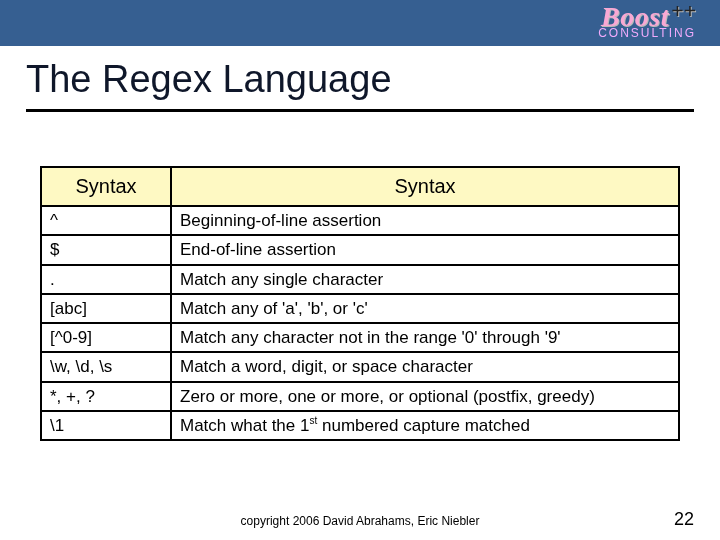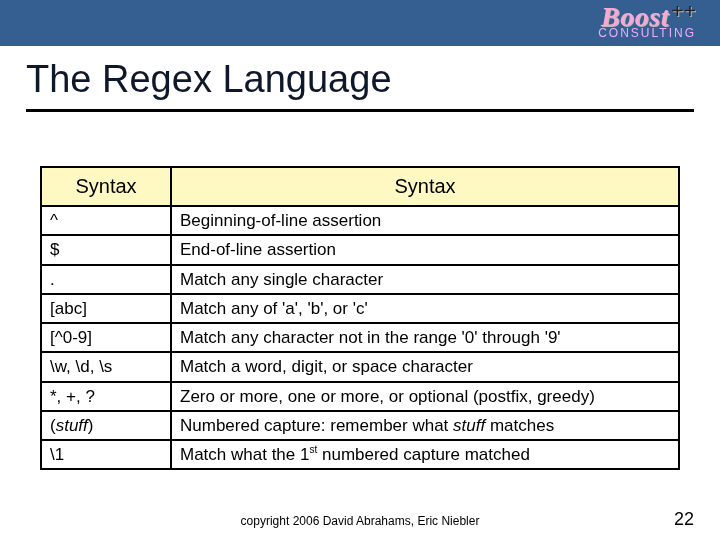--- a/index.html
+++ b/index.html
@@ -179,24 +179,20 @@
         </tr>
         <tr>
           <td>\w, \d, \s</td>
           <td>Match a word, digit, or space character</td>
         </tr>
         <tr>
           <td>*, +, ?</td>
           <td>Zero or more, one or more, or optional (postfix, greedy)</td>
         </tr>
         <tr>
-          <td>(<span class="italic">stuff</span>)</td>
-          <td>Numbered capture: remember what <span class="italic">stuff</span> matches</td>
-        </tr>
-        <tr>
           <td>\1</td>
           <td>Match what the 1<sup>st</sup> numbered capture matched</td>
         </tr>
       </tbody>
     </table>
   </div>
 
   <div class="footer">copyright 2006 David Abrahams, Eric Niebler</div>
   <div class="page-num">22</div>
 </div>

